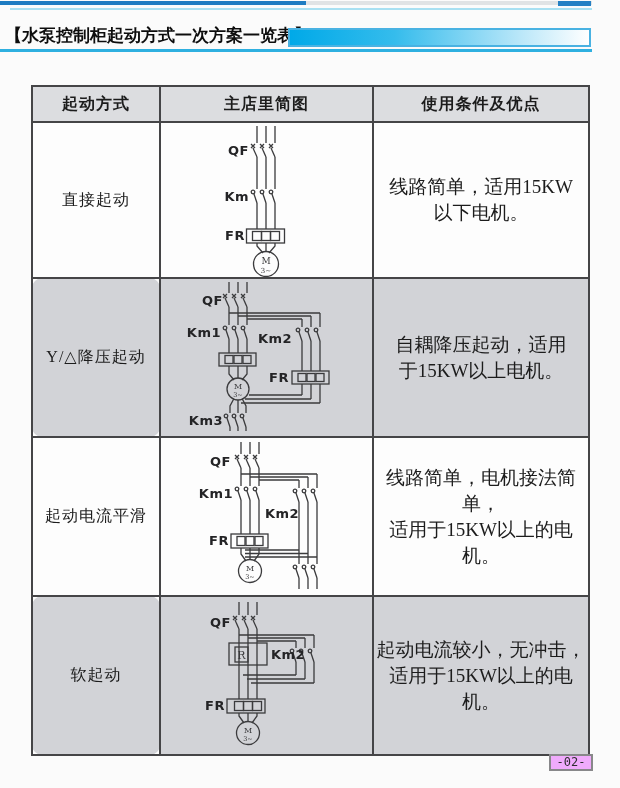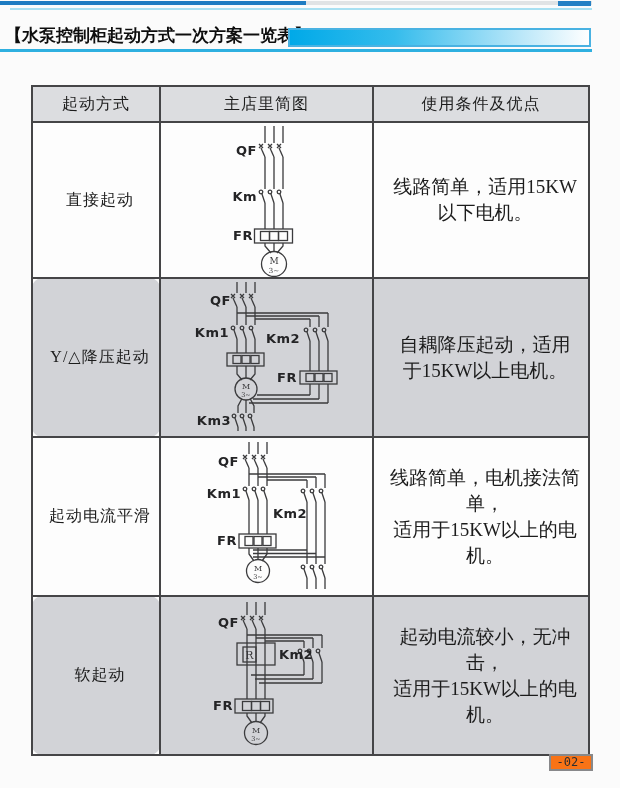--- a/index.html
+++ b/index.html
@@ -26,40 +26,40 @@
 
   
   table.main-table{
     position:absolute;left:31px;top:85px;width:557px;height:661px;
     border-collapse:collapse;table-layout:fixed;background:#fdfdfd;
   }
   .main-table th,.main-table td{
     border:2px solid #454547;padding:0;vertical-align:middle;text-align:center;
   }
   .main-table th{
-    height:34px;background:#dcdde0;font-weight:normal;font-size:16px;letter-spacing:1px;
-  }
-  .main-table td{height:151px;padding-left:8px;}
+    height:34px;background:#dcdde0;font-weight:bold;font-size:16px;letter-spacing:1px;
+  }
+  .main-table td{height:151px;}
   tr.row-gray td{background:#d2d3d7;}
   tr.row-white td{background:#fdfdfd;}
   td.method{font-size:16px;letter-spacing:1px;border-radius:10px;}
   td.adv{font-size:19px;line-height:26px;white-space:pre-line;}
   td.diagram svg{display:block;margin:0 auto;}
 
   
   .dlbl{
     font-family:"DejaVu Sans","Liberation Sans",sans-serif;
     font-weight:bold;font-size:13px;fill:#242426;letter-spacing:0.5px;
   }
   .mlbl{font-family:"DejaVu Serif","Liberation Serif",serif;fill:#3a3a3c;}
 
   
   .pagenum{
     position:absolute;left:549px;top:754px;width:40px;height:13px;
-    background:#f97316;border:2px solid #88888a;
+    background:#f0abfc;border:2px solid #88888a;
     font-family:"DejaVu Sans Mono","Liberation Mono",monospace;
     font-size:12px;line-height:13px;text-align:center;color:#2e2e30;
   }
 </style>
 </head>
 <body>
 
 <svg width="0" height="0" style="position:absolute" aria-hidden="true">
   <defs>
     <g id="pole-qf" stroke="#3b3b3d" stroke-width="1.3" fill="none">

